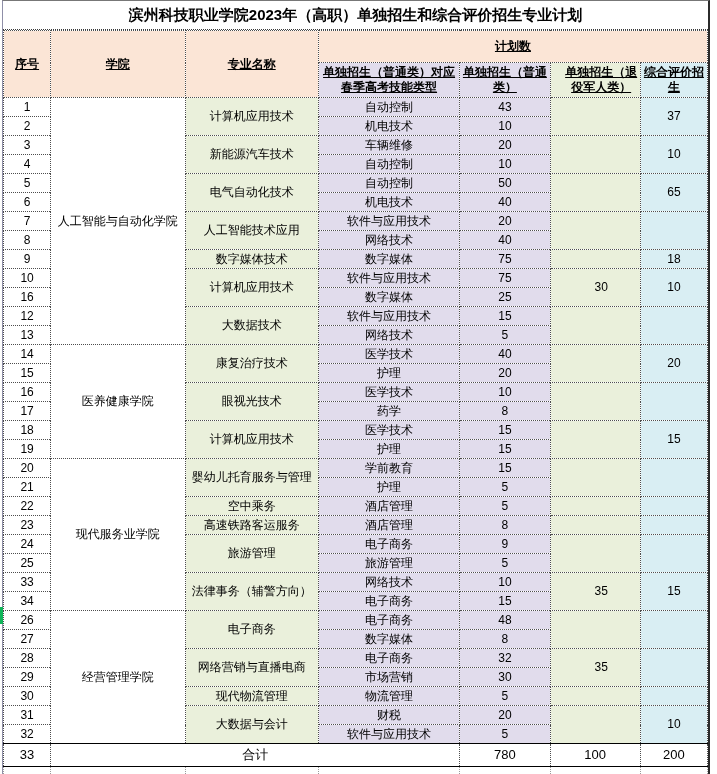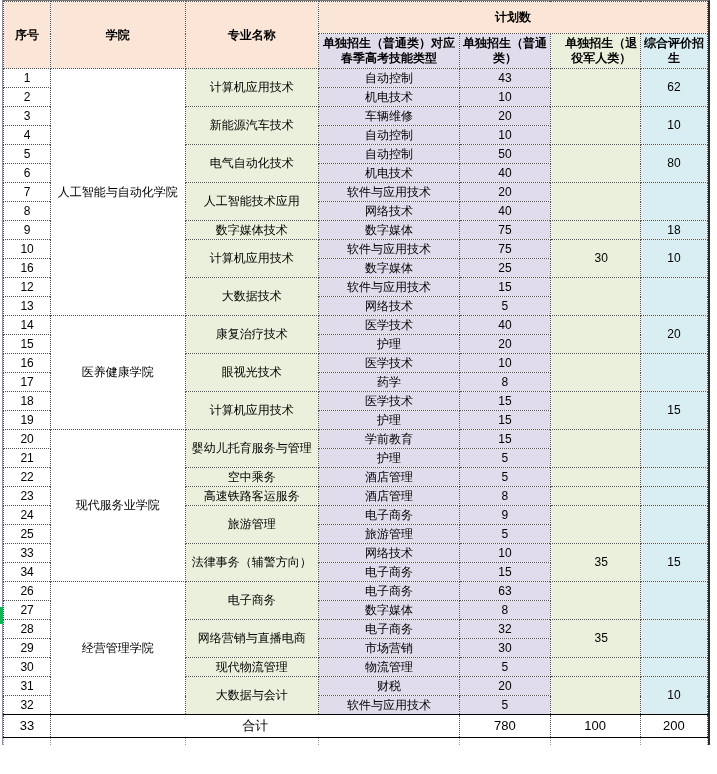--- a/index.html
+++ b/index.html
@@ -21,21 +21,21 @@
     border-bottom:1px dotted #3c3c3c;
     white-space:nowrap; overflow:hidden;
   }
   table { border-collapse:collapse; table-layout:fixed; width:100%; }
   th, td {
     border:1px dotted #4d4d4d; padding:0 1px;
     text-align:center; vertical-align:middle;
     font-size:12px; line-height:1.25;
     word-break:break-all; overflow:hidden;
   }
-  thead th { background:var(--header-peach); font-weight:bold; }
+  thead th { background:var(--header-peach); font-weight:bold;text-decoration:underline; }
   tr.h1 th { height:31px; }
   tr.h2 th { height:34px;text-align:center; }
   .lav { background:var(--lavender); }
   .grn { background:var(--green);padding-left:13px; }
   .blu { background:var(--blue); }
   tbody tr.data-row { height:19px; }
   td.seq, td.college { background:#ffffff; }
   td.major { background:var(--green); }
   tr.total-row td {
     background:#ffffff; height:22px; font-size:13px;
@@ -48,20 +48,21 @@
   }
   .selection-mark {
     position:absolute; left:0; top:607px; width:3px; height:17px;
     background:var(--selection-green);
   }
 </style>
 </head>
 <body>
 
 <div class="sheet">
+  <div class="title">滨州科技职业学院2023年（高职）单独招生和综合评价招生专业计划</div>
   <table>
     <colgroup>
       <col style="width:47px">
         <col style="width:134px">
         <col style="width:133px">
       <col style="width:141px">
         <col style="width:90px">
         <col style="width:90px">
         <col style="width:67px">
     </colgroup>
@@ -80,21 +81,21 @@
       </tr>
     </thead>
     <tbody id="tbody">
         <tr class="data-row">
           <td class="seq">1</td>
           <td class="college" rowspan="13">人工智能与自动化学院</td>
           <td class="major" rowspan="2">计算机应用技术</td>
           <td class="lav">自动控制</td>
           <td class="lav">43</td>
           <td class="grn" rowspan="2"></td>
-          <td class="blu" rowspan="2">62</td>
+          <td class="blu" rowspan="2">37</td>
         </tr>
         <tr class="data-row">
           <td class="seq">2</td>
           <td class="lav">机电技术</td>
           <td class="lav">10</td>
         </tr>
         <tr class="data-row">
           <td class="seq">3</td>
           <td class="major" rowspan="2">新能源汽车技术</td>
           <td class="lav">车辆维修</td>
@@ -106,21 +107,21 @@
           <td class="seq">4</td>
           <td class="lav">自动控制</td>
           <td class="lav">10</td>
         </tr>
         <tr class="data-row">
           <td class="seq">5</td>
           <td class="major" rowspan="2">电气自动化技术</td>
           <td class="lav">自动控制</td>
           <td class="lav">50</td>
           <td class="grn" rowspan="2"></td>
-          <td class="blu" rowspan="2">80</td>
+          <td class="blu" rowspan="2">65</td>
         </tr>
         <tr class="data-row">
           <td class="seq">6</td>
           <td class="lav">机电技术</td>
           <td class="lav">40</td>
         </tr>
         <tr class="data-row">
           <td class="seq">7</td>
           <td class="major" rowspan="2">人工智能技术应用</td>
           <td class="lav">软件与应用技术</td>
@@ -261,21 +262,21 @@
         <tr class="data-row">
           <td class="seq">34</td>
           <td class="lav">电子商务</td>
           <td class="lav">15</td>
         </tr>
         <tr class="data-row">
           <td class="seq">26</td>
           <td class="college" rowspan="7">经营管理学院</td>
           <td class="major" rowspan="2">电子商务</td>
           <td class="lav">电子商务</td>
-          <td class="lav">63</td>
+          <td class="lav">48</td>
           <td class="grn" rowspan="2"></td>
           <td class="blu" rowspan="2"></td>
         </tr>
         <tr class="data-row">
           <td class="seq">27</td>
           <td class="lav">数字媒体</td>
           <td class="lav">8</td>
         </tr>
         <tr class="data-row">
           <td class="seq">28</td>

